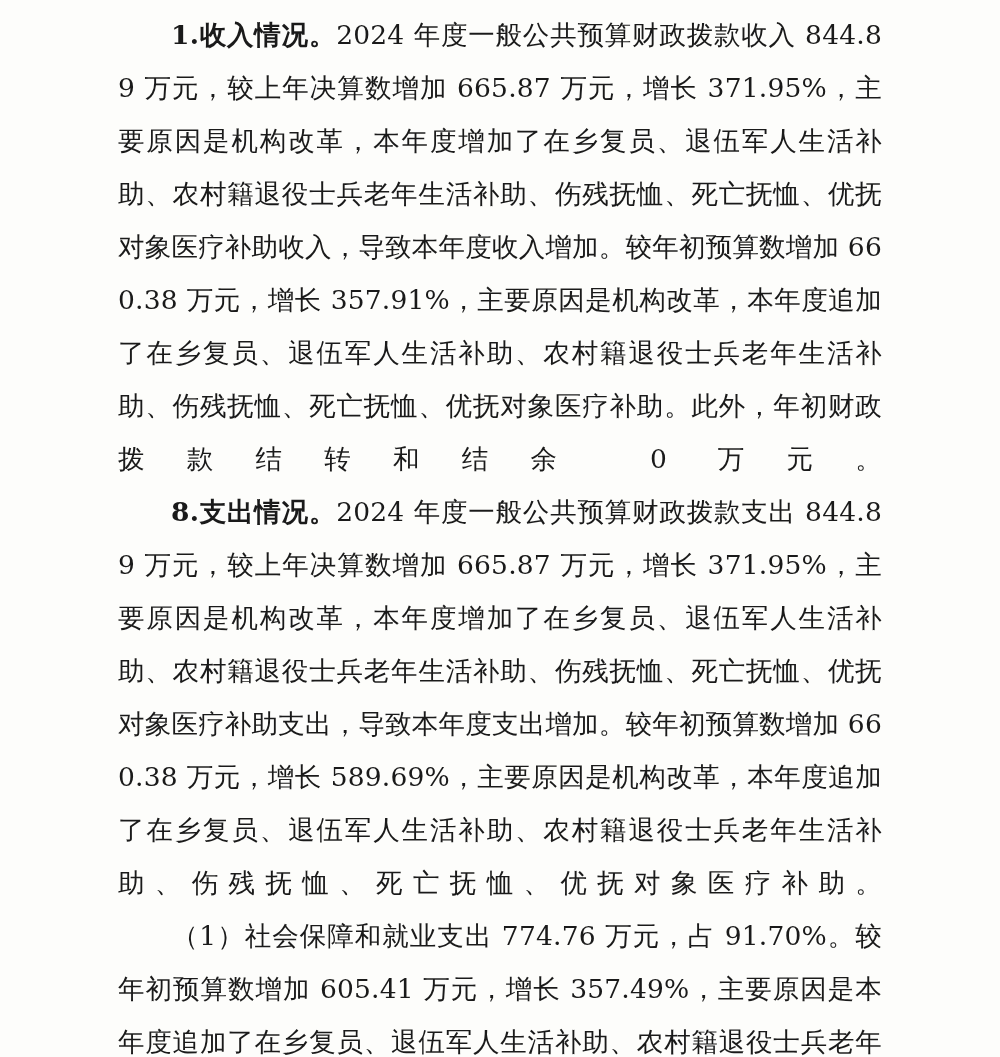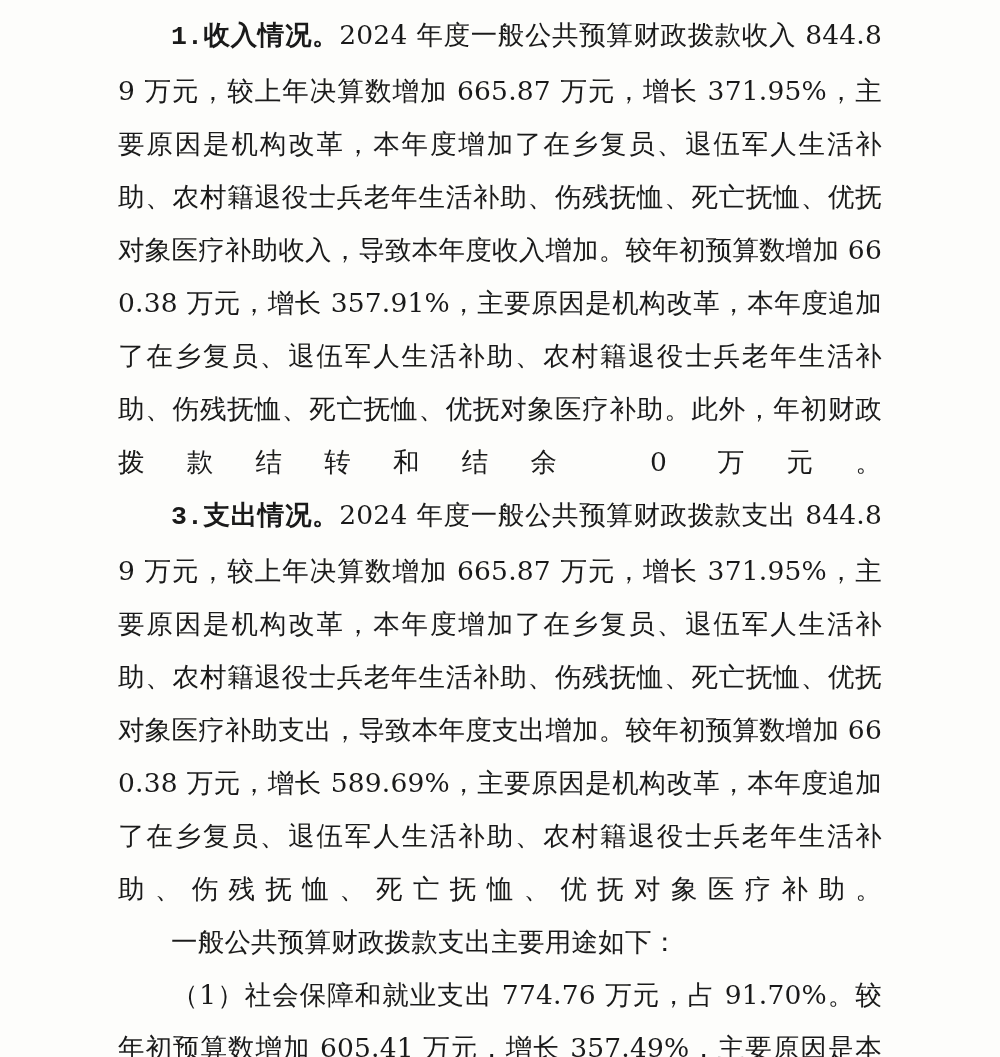--- a/index.html
+++ b/index.html
@@ -33,29 +33,27 @@
   }
   .para.last-left {
     text-align-last: left;
   }
   .para .indent {
     display: inline-block;
     width: 2em;
   }
   .bold {
     font-weight: bold;
-    font-family: Liberation Mono, monospace;
   }
 </style>
 </head>
 <body>
 
 <div class="page">
 
   <p class="para"><span class="indent"></span><span class="bold">1.收入情况。</span><span>2024 年度一般公共预算财政拨款收入 844.89 万元，较上年决算数增加 665.87 万元，增长 371.95%，主要原因是机构改革，本年度增加了在乡复员、退伍军人生活补助、农村籍退役士兵老年生活补助、伤残抚恤、死亡抚恤、优抚对象医疗补助收入，导致本年度收入增加。较年初预算数增加 660.38 万元，增长 357.91%，主要原因是机构改革，本年度追加了在乡复员、退伍军人生活补助、农村籍退役士兵老年生活补助、伤残抚恤、死亡抚恤、优抚对象医疗补助。此外，年初财政拨款结转和结余 0 万元。</span></p>
 
-  <p class="para"><span class="indent"></span><span class="bold">3.支出情况。</span><span>2024 年度一般公共预算财政拨款支出 844.89 万元，较上年决算数增加 665.87 万元，增长 371.95%，主要原因是机构改革，本年度增加了在乡复员、退伍军人生活补助、农村籍退役士兵老年生活补助、伤残抚恤、死亡抚恤、优抚对象医疗补助支出，导致本年度支出增加。较年初预算数增加 660.38 万元，增长 589.69%，主要原因是机构改革，本年度追加了在乡复员、退伍军人生活补助、农村籍退役士兵老年生活补助、伤残抚恤、死亡抚恤、优抚对象医疗补助。</span></p>
+  <p class="para"><span class="indent"></span><span class="bold">8.支出情况。</span><span>2024 年度一般公共预算财政拨款支出 844.89 万元，较上年决算数增加 665.87 万元，增长 371.95%，主要原因是机构改革，本年度增加了在乡复员、退伍军人生活补助、农村籍退役士兵老年生活补助、伤残抚恤、死亡抚恤、优抚对象医疗补助支出，导致本年度支出增加。较年初预算数增加 660.38 万元，增长 589.69%，主要原因是机构改革，本年度追加了在乡复员、退伍军人生活补助、农村籍退役士兵老年生活补助、伤残抚恤、死亡抚恤、优抚对象医疗补助。</span></p>
 
-  <p class="para last-left"><span class="indent"></span><span>一般公共预算财政拨款支出主要用途如下：</span></p>
 
   <p class="para"><span class="indent"></span><span>（1）社会保障和就业支出 774.76 万元，占 91.70%。较年初预算数增加 605.41 万元，增长 357.49%，主要原因是本年度追加了在乡复员、退伍军人生活补助、农村籍退役士兵老年生</span></p>
 
 </div>
 
 </body></html>

